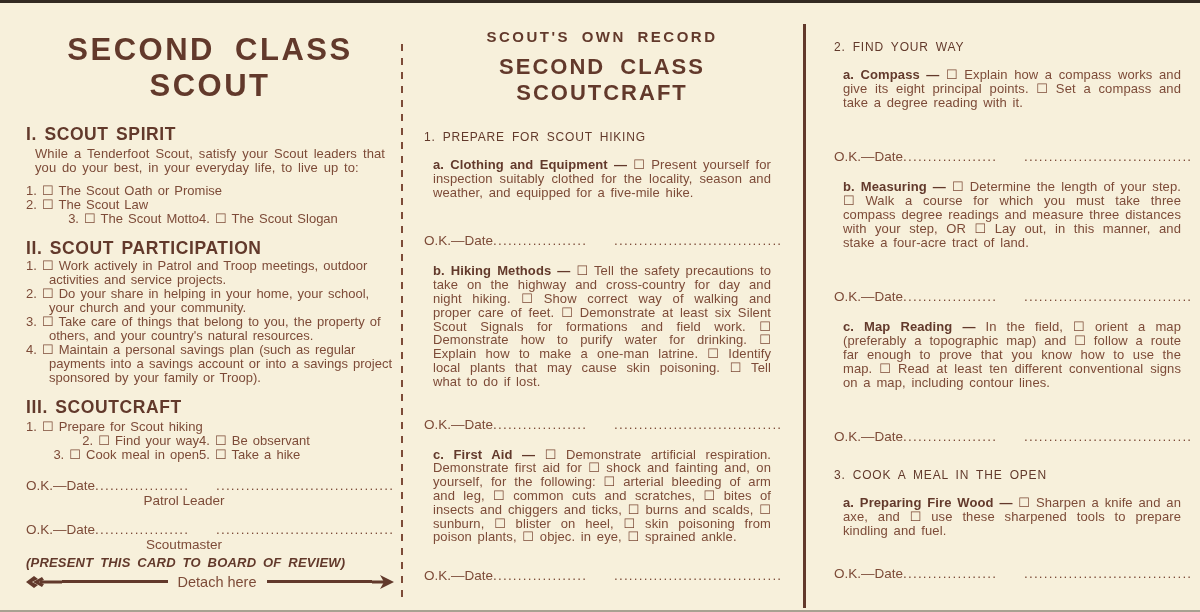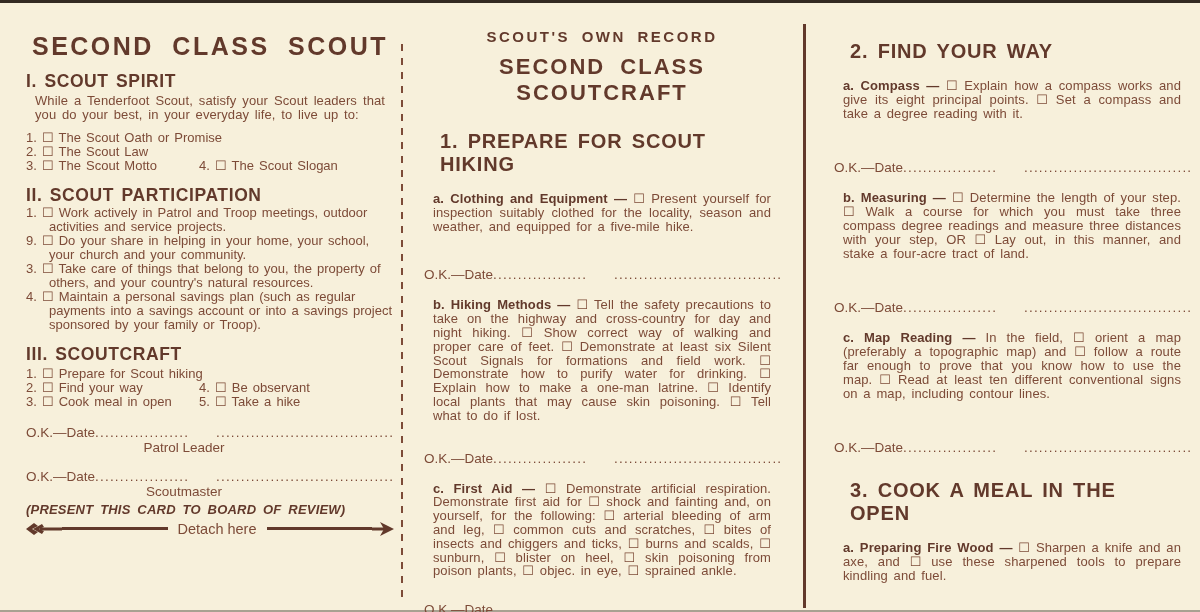--- a/index.html
+++ b/index.html
@@ -21,65 +21,65 @@
     position:absolute; left:401px; top:44px; width:2px; height:556px;
     background:repeating-linear-gradient(to bottom, var(--ink,#7d4b38) 0 7px, transparent 7px 14px);
   }
   .divider-solid {
     position:absolute; left:803px; top:24px; width:3px; height:584px;
     background:var(--ink_dark,#62392b);
   }
 
   .main-title {
     margin:4px 0 0 0; text-align:center; font-weight:bold;
-    font-size:25px; letter-spacing:2.5px; word-spacing:9px; color:var(--ink_dark,#62392b);
+    font-size:31px; letter-spacing:2.5px; word-spacing:9px; color:var(--ink_dark,#62392b);
   }
   .sub-title {
     margin:0; text-align:center; font-weight:bold;
     font-size:15px; letter-spacing:2.5px; word-spacing:5px; color:var(--ink_dark,#62392b);
   }
   .mid-title {
     margin:9px 0 0 0; text-align:center; font-weight:bold;
     font-size:22px; letter-spacing:2px; word-spacing:7px; color:var(--ink_dark,#62392b);
   }
   .h-sec {
     margin:0; font-weight:bold; font-size:17.5px; letter-spacing:.6px;
     word-spacing:2px; color:var(--ink_dark,#62392b);
   }
   .h-req {
-    margin:16px; font-weight:bold; font-size:20px; letter-spacing:.8px;
+    margin:0; font-weight:normal; font-size:12px; letter-spacing:.8px;
     word-spacing:3px; color:var(--ink_dark,#62392b);
   }
 
   .body-text {
     margin:9px; font-size:13px; line-height:13.8px; text-align:justify;
     word-spacing:2px; letter-spacing:.1px;
   }
   .body-text b { color:var(--ink_dark,#62392b); }
   .item { font-size:13px; line-height:14px; word-spacing:1.5px;
           padding-left:23px; text-indent:-23px; }
   .two-col { display:flex; }
-  .two-col .col-l { flex:1; }
+  .two-col .col-l { flex:1;text-align:right; }
   .two-col .col-r { width:172px; }
 
   .ok-row { display:flex; align-items:flex-end; font-size:13.5px; margin-top:14px; }
   .ok-left { white-space:nowrap; overflow:hidden; width:162px; }
   .leader { letter-spacing:1.2px; }
   .ok-sign { flex:1; margin-left:28px; white-space:nowrap; overflow:hidden; }
   .sign-caption { text-align:center; padding-right:52px; font-size:13.5px; margin-top:0; }
 
   .board-review {
     margin:3px 0 0 0; font-weight:bold; font-size:13px; letter-spacing:.2px;
     word-spacing:3px; text-align:left; color:var(--ink_dark,#62392b); white-space:nowrap;font-style:italic;
   }
   .detach-row { display:flex; align-items:center; margin-top:4px; color:var(--ink_dark,#62392b); }
   .shaft { height:3px; background:var(--ink_dark,#62392b); flex:1; }
   .detach-label { font-size:14.5px; padding:0 10px; white-space:nowrap; color:var(--ink,#7d4b38); }
 
-  .mt2{margin-top:2px}.mt8{}.mt10{margin-top:10px}
+  .mt2{margin-top:2px}.mt8{}.mt10{margin-top:20px}
   .mt12{margin-top:12px}.mt14{margin-top:14px}.mt16{margin-top:16px}
   .mt24{margin-top:24px}.mt28{margin-top:28px}.mt34{margin-top:34px}.mt40{margin-top:40px}
 </style>
 </head>
 <body>
 
 <div class="card">
   <div class="edge-top"></div>
   <div class="edge-bottom"></div>
 
@@ -90,21 +90,21 @@
     <p class="body-text mt2">While a Tenderfoot Scout, satisfy your Scout leaders that you do your best, in your everyday life, to live up to:</p>
     <div class="item">1. ☐ The Scout Oath or Promise</div>
     <div class="item">2. ☐ The Scout Law</div>
     <div class="two-col">
       <div class="item col-l">3. ☐ The Scout Motto</div>
       <div class="item col-r">4. ☐ The Scout Slogan</div>
     </div>
 
     <h2 class="h-sec mt12">II. SCOUT PARTICIPATION</h2>
     <div class="item">1. ☐ Work actively in Patrol and Troop meetings, outdoor activities and service projects.</div>
-    <div class="item">9. ☐ Do your share in helping in your home, your school, your church and your community.</div>
+    <div class="item">2. ☐ Do your share in helping in your home, your school, your church and your community.</div>
     <div class="item">3. ☐ Take care of things that belong to you, the property of others, and your country's natural resources.</div>
     <div class="item">4. ☐ Maintain a personal savings plan (such as regular payments into a savings account or into a savings project sponsored by your family or Troop).</div>
 
     <h2 class="h-sec mt12">III. SCOUTCRAFT</h2>
     <div class="item mt2">1. ☐ Prepare for Scout hiking</div>
     <div class="two-col">
       <div class="item col-l">2. ☐ Find your way</div>
       <div class="item col-r">4. ☐ Be observant</div>
     </div>
     <div class="two-col">

